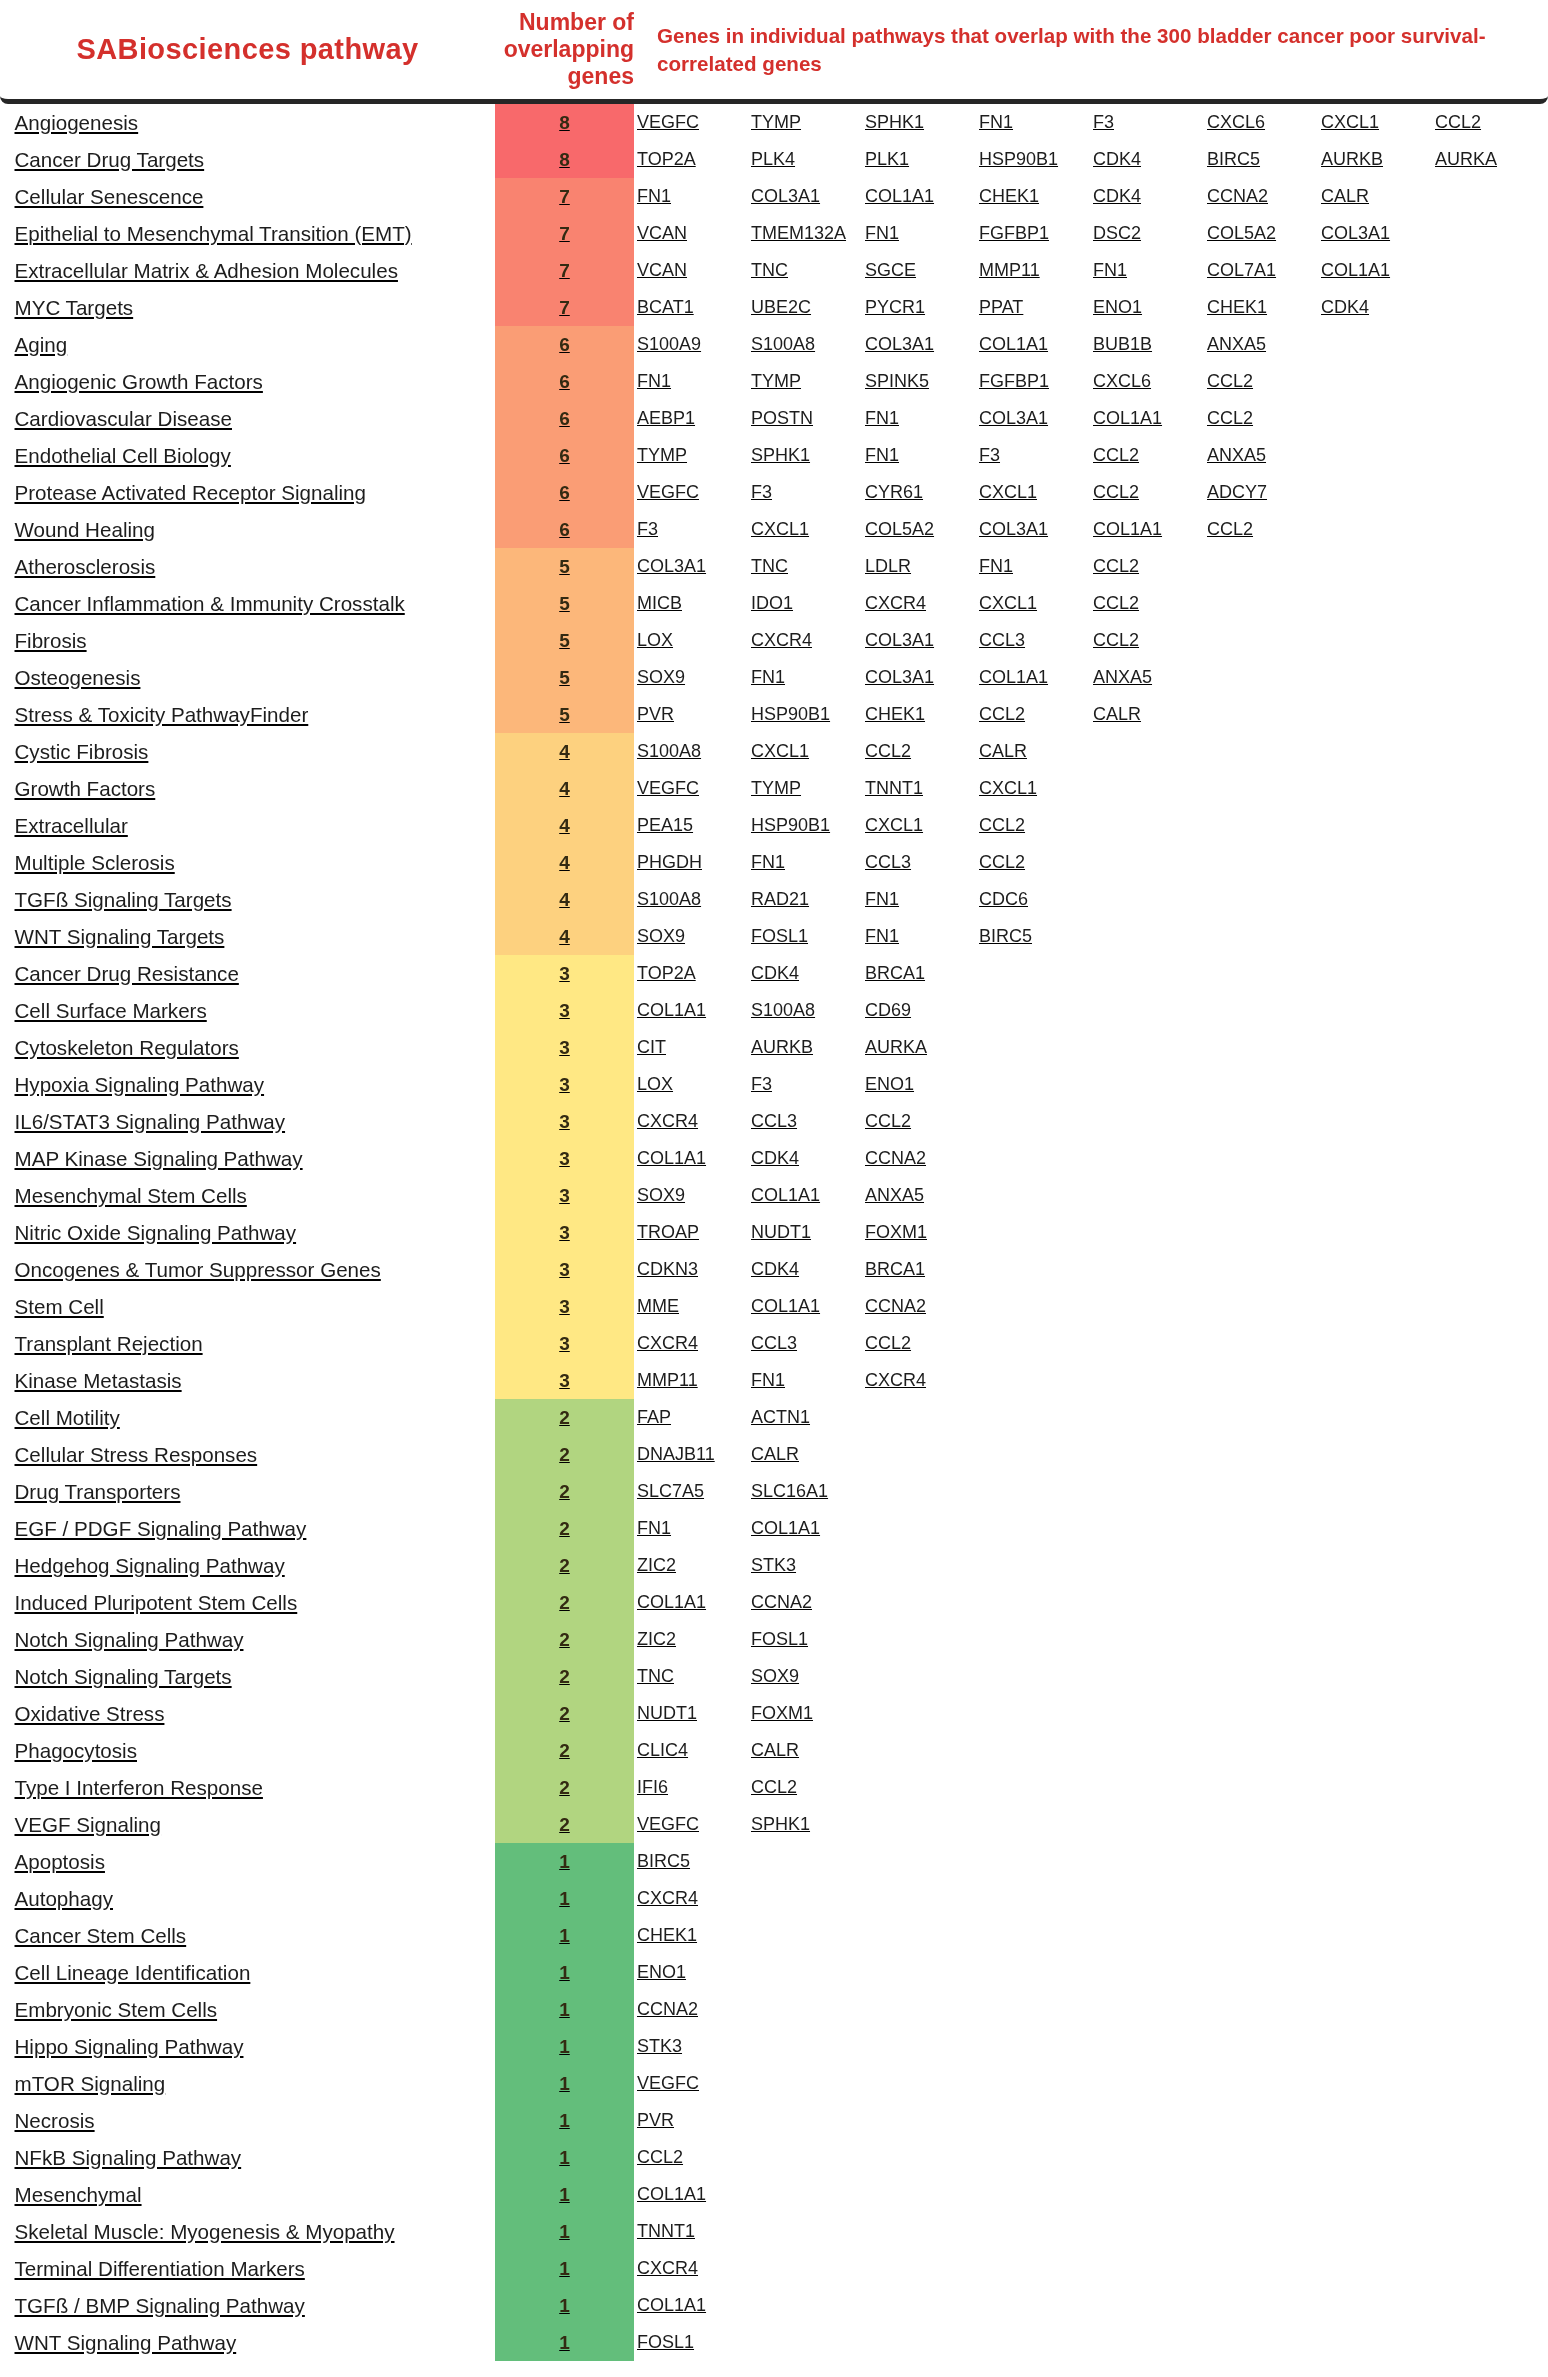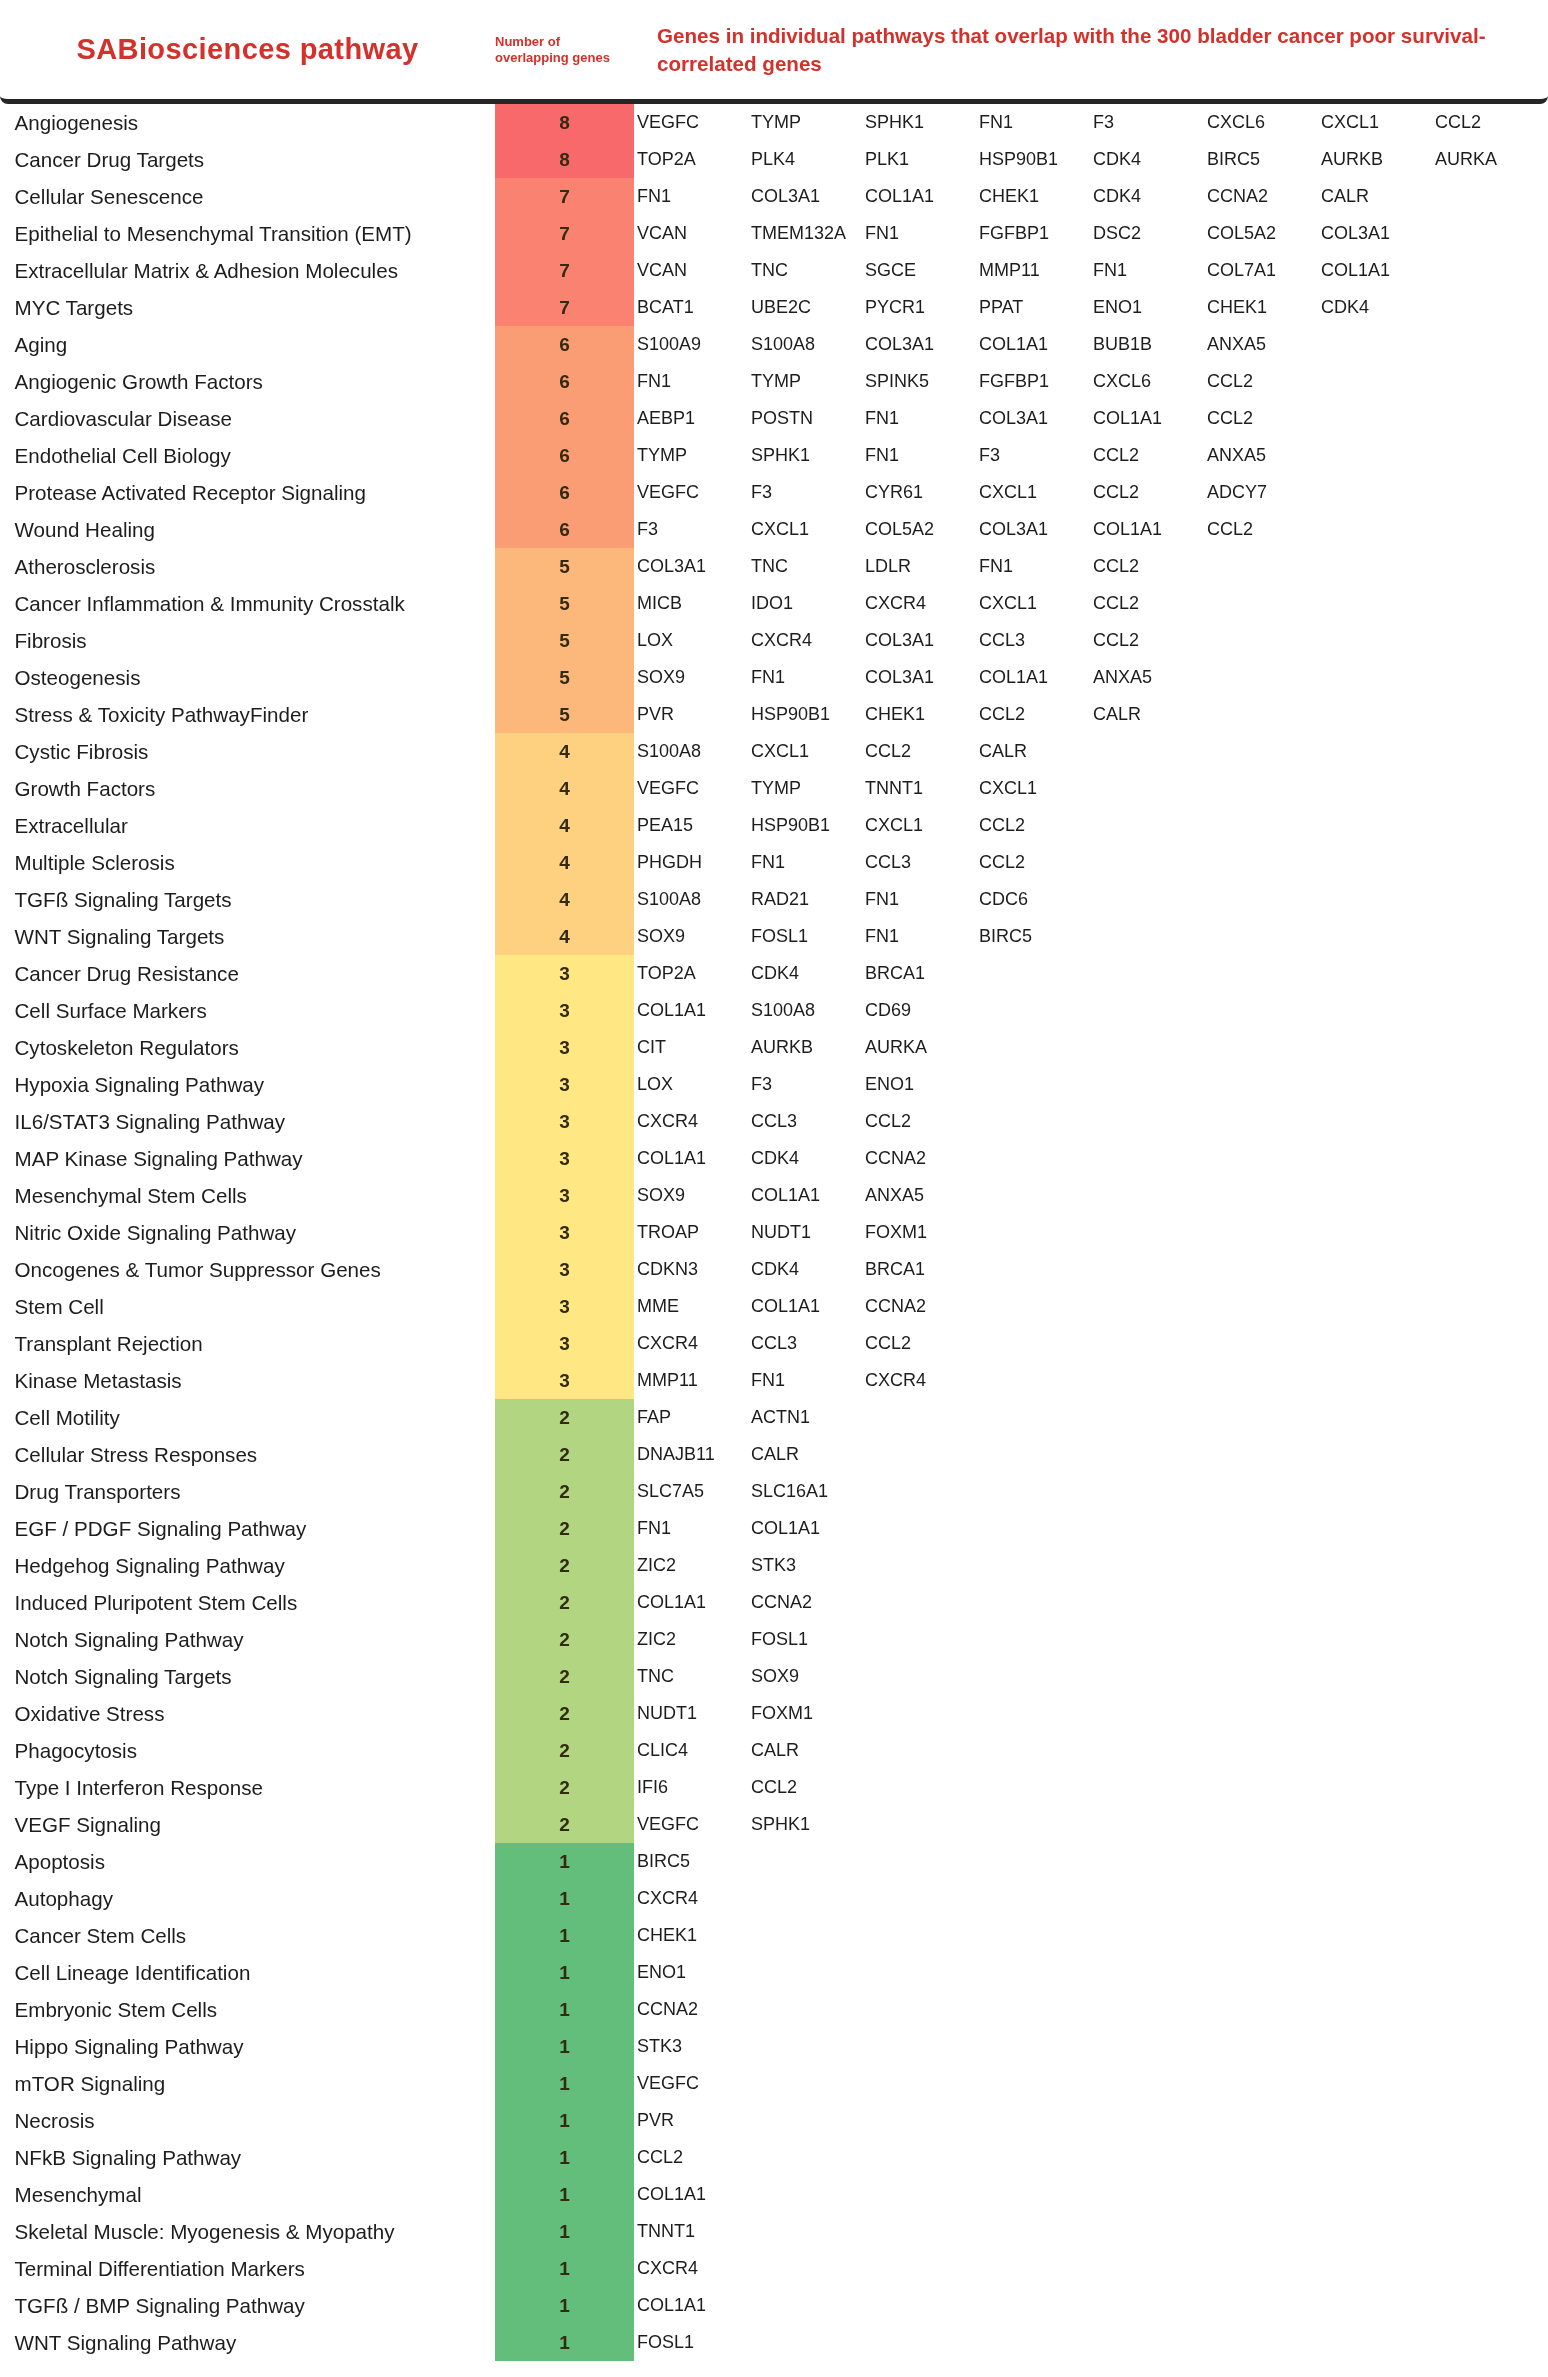--- a/index.html
+++ b/index.html
@@ -14,24 +14,24 @@
   .hdr{
     position:absolute;top:0;left:0;
     width:1548px;height:104px;
     box-sizing:border-box;
     border-bottom:5.3px solid #262626;
     display:grid;
     grid-template-columns:495px 139px 914px;
   }
   .hdr-cell{display:flex;align-items:center;justify-content:center;color:var(--red,#d4302c);font-weight:bold;}
   .hdr-pathway{font-size:29px;letter-spacing:0.4px;}
-  .hdr-count{font-size:13px;line-height:1.18;text-align:left;}
+  .hdr-count{font-size:23px;line-height:1.18;text-align:right;}
   .hdr-genes{font-size:20.6px;line-height:1.35;text-align:left;padding:0 23px;}
   
-  .rows{position:absolute;top:104px;left:0;width:1548px;}
+  .rows{position:absolute;top:104px;left:0;width:1548px;text-decoration:underline;}
   .row{
     display:grid;
     grid-template-columns:495px 139px repeat(8,114px);
     height:37px;
     align-items:center;
   }
   .cell-pathway{
     padding-left:14.5px;
     font-size:20.6px;color:#1d1d1d;
     white-space:nowrap;overflow:hidden;

